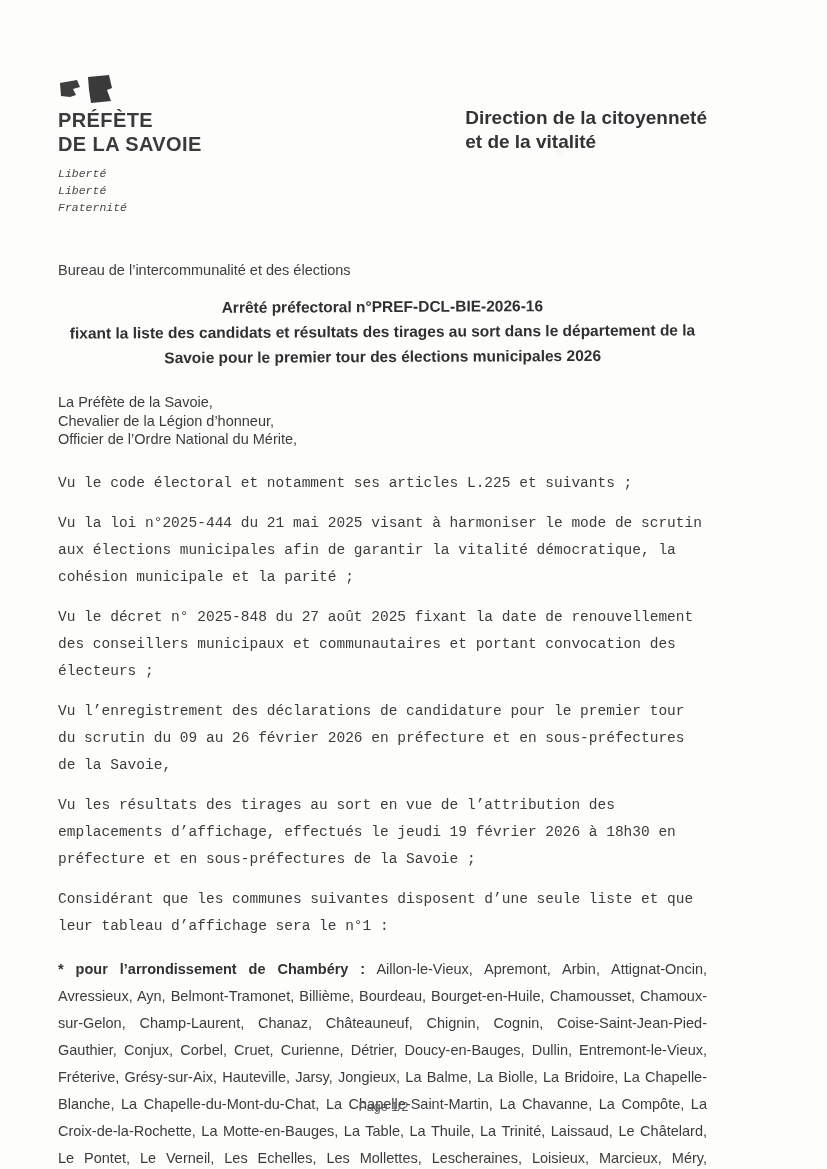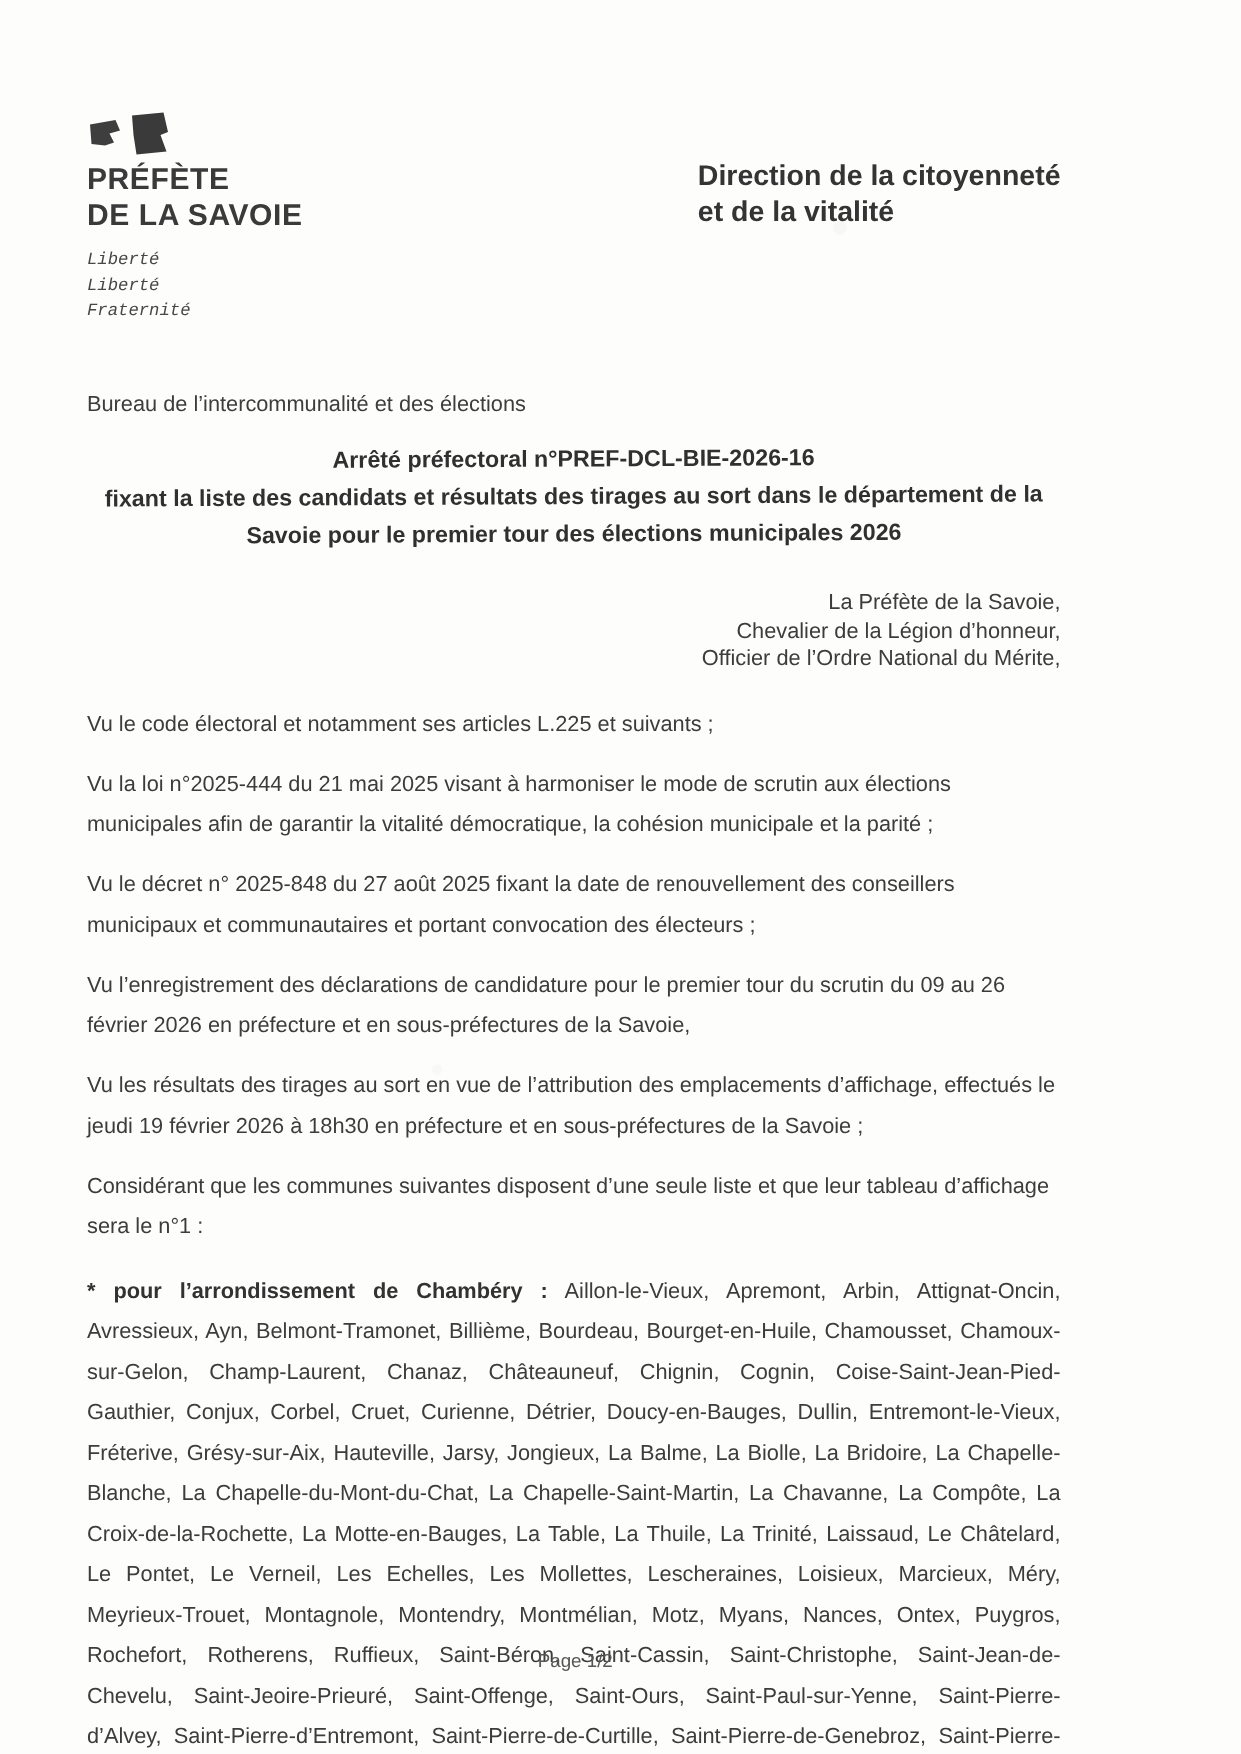--- a/index.html
+++ b/index.html
@@ -72,30 +72,31 @@
     text-align: center;
     font-weight: bold;
     font-size: 15.5px;
     line-height: 25px;
     color: #303030;
     transform: rotate(-0.3deg);
   }
   .authority {
     margin-top: 24px;
     margin-bottom: 21px;
-    text-align: right;
+    text-align: left;
     font-size: 14.5px;
     line-height: 18.5px;
     color: #3c3c3c;
   }
   .recital {
     margin: 0 0 13px 0;
     font-size: 14.5px;
     line-height: 27px;
     color: #3c3c3c;
+    font-family: Liberation Mono, monospace;
   }
   .communes-paragraph {
     margin-top: 16px;
     font-size: 14.5px;
     line-height: 27px;
     text-align: justify;
     color: #3c3c3c;
   }
   .communes-paragraph strong { color: #323232; }
 

